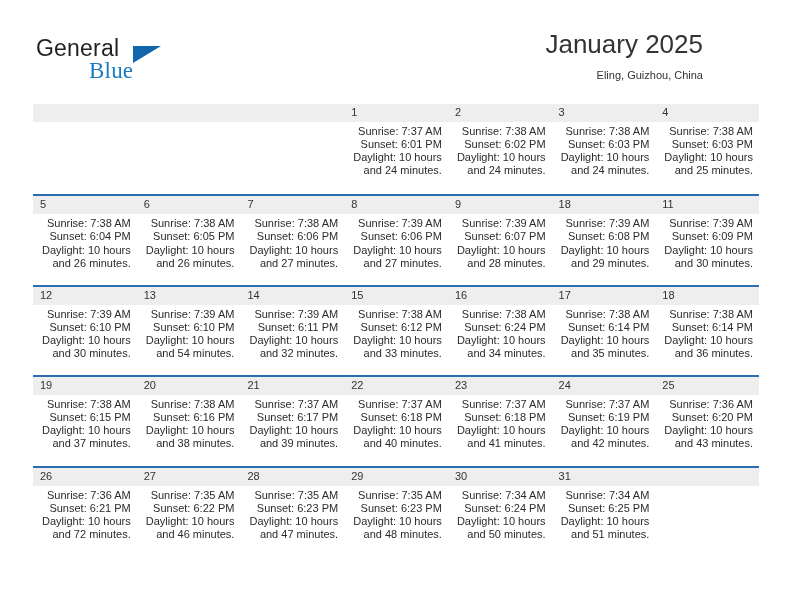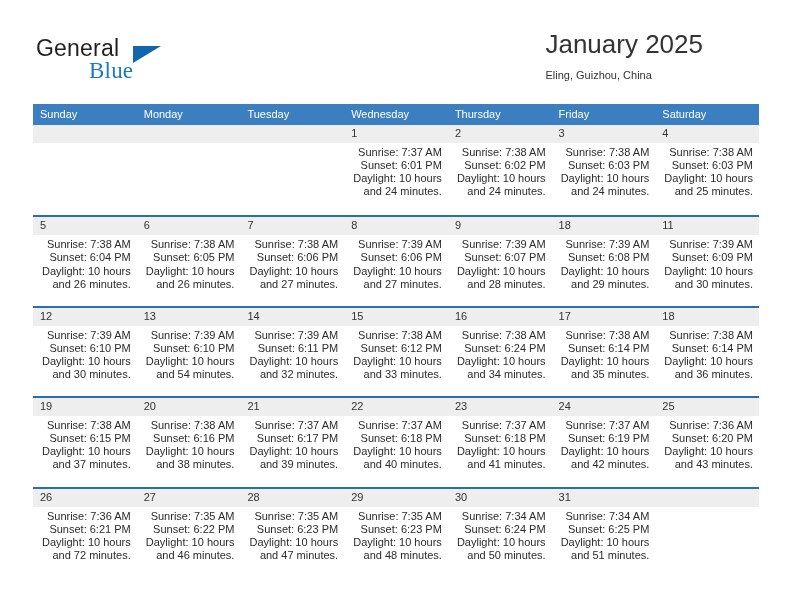--- a/index.html
+++ b/index.html
@@ -62,20 +62,21 @@
     width: 0;
     height: 0;
     border-left: 28px solid #1266ab;
     border-bottom: 17px solid transparent;
   }
 
   .title-block {
     position: absolute;
     right: 0;
     top: 0;
+    text-align: right;
   }
   .month-title {
     font-size: 26px;
     color: #333333;
     line-height: 32px;
     white-space: nowrap;
   }
   .location {
     font-size: 11px;
     color: #333333;
@@ -161,29 +162,20 @@
 
     <div class="title-block">
       <div class="month-title">January 2025</div>
       <div class="location">Eling, Guizhou, China</div>
     </div>
 
   </div>
 
   <div class="calendar">
 
-    <div class="weekday-row">
-      <div class="weekday">Sunday</div>
-      <div class="weekday">Monday</div>
-      <div class="weekday">Tuesday</div>
-      <div class="weekday">Wednesday</div>
-      <div class="weekday">Thursday</div>
-      <div class="weekday">Friday</div>
-      <div class="weekday">Saturday</div>
-    </div>
 
     <div class="week-row first">
       <div class="day-cell empty">
         <span class="day-number"></span>
         <div class="day-info">
           <div></div>
           <div></div>
           <div></div>
           <div></div>
         </div>

